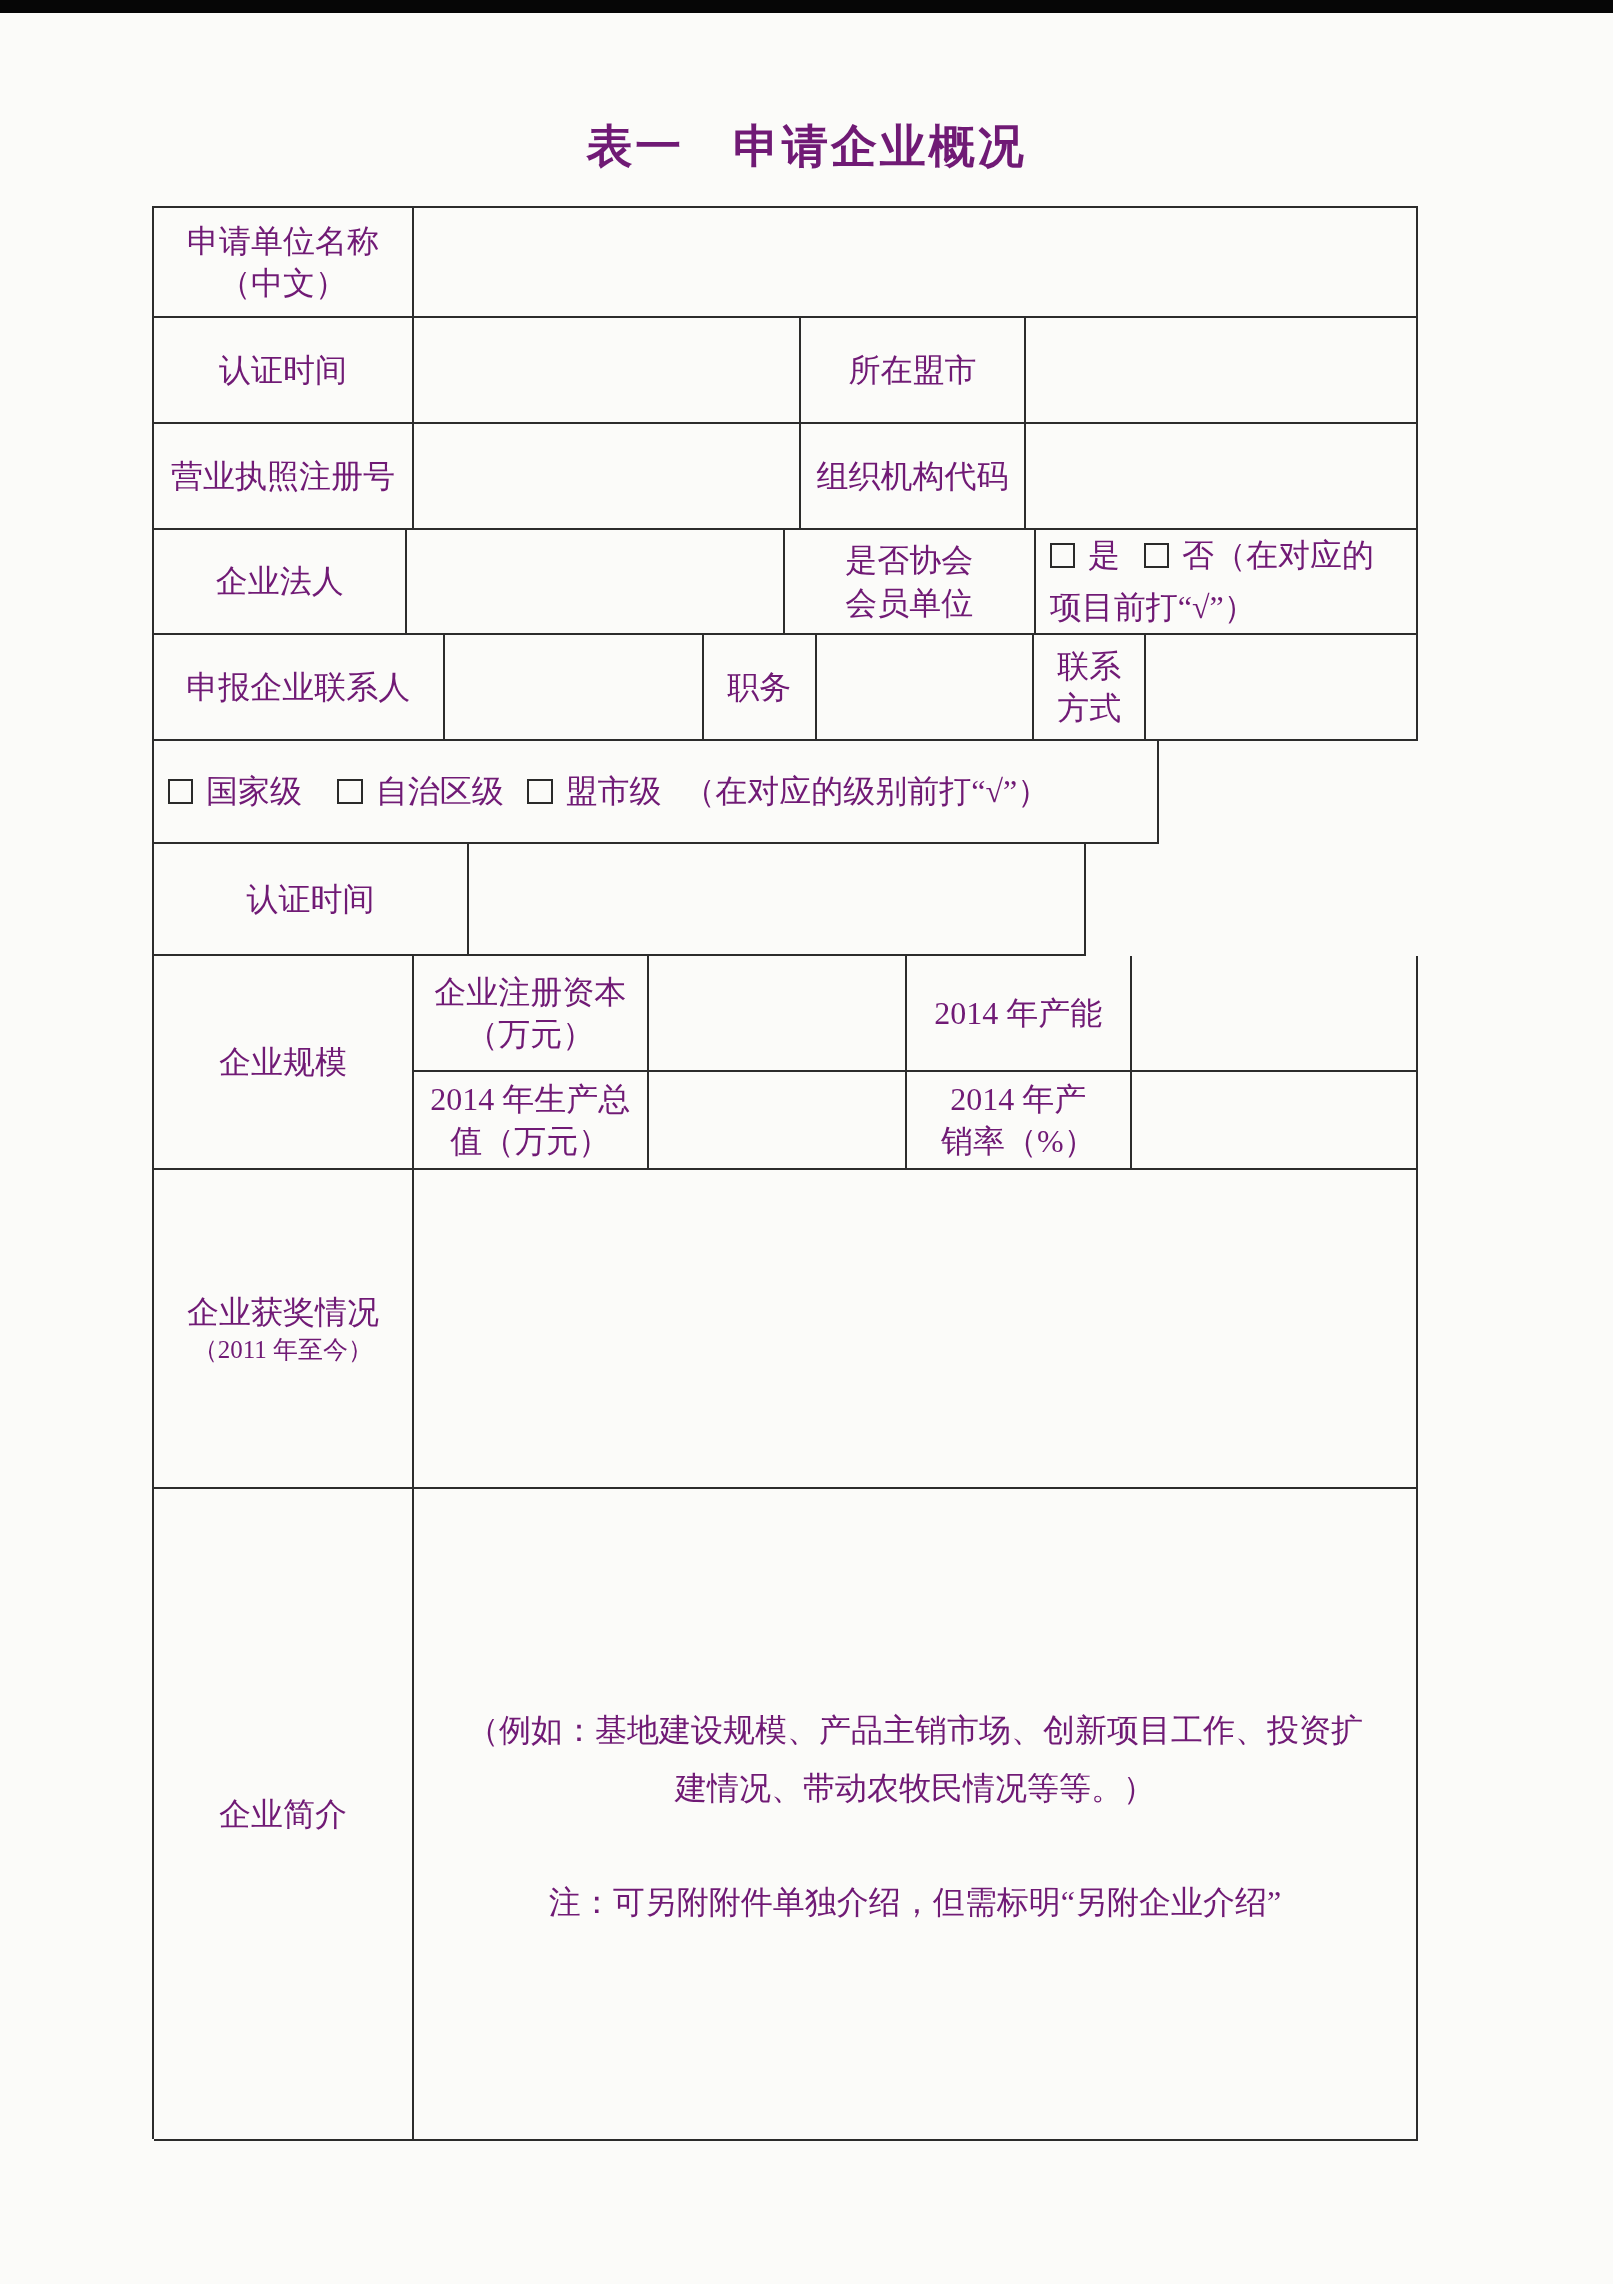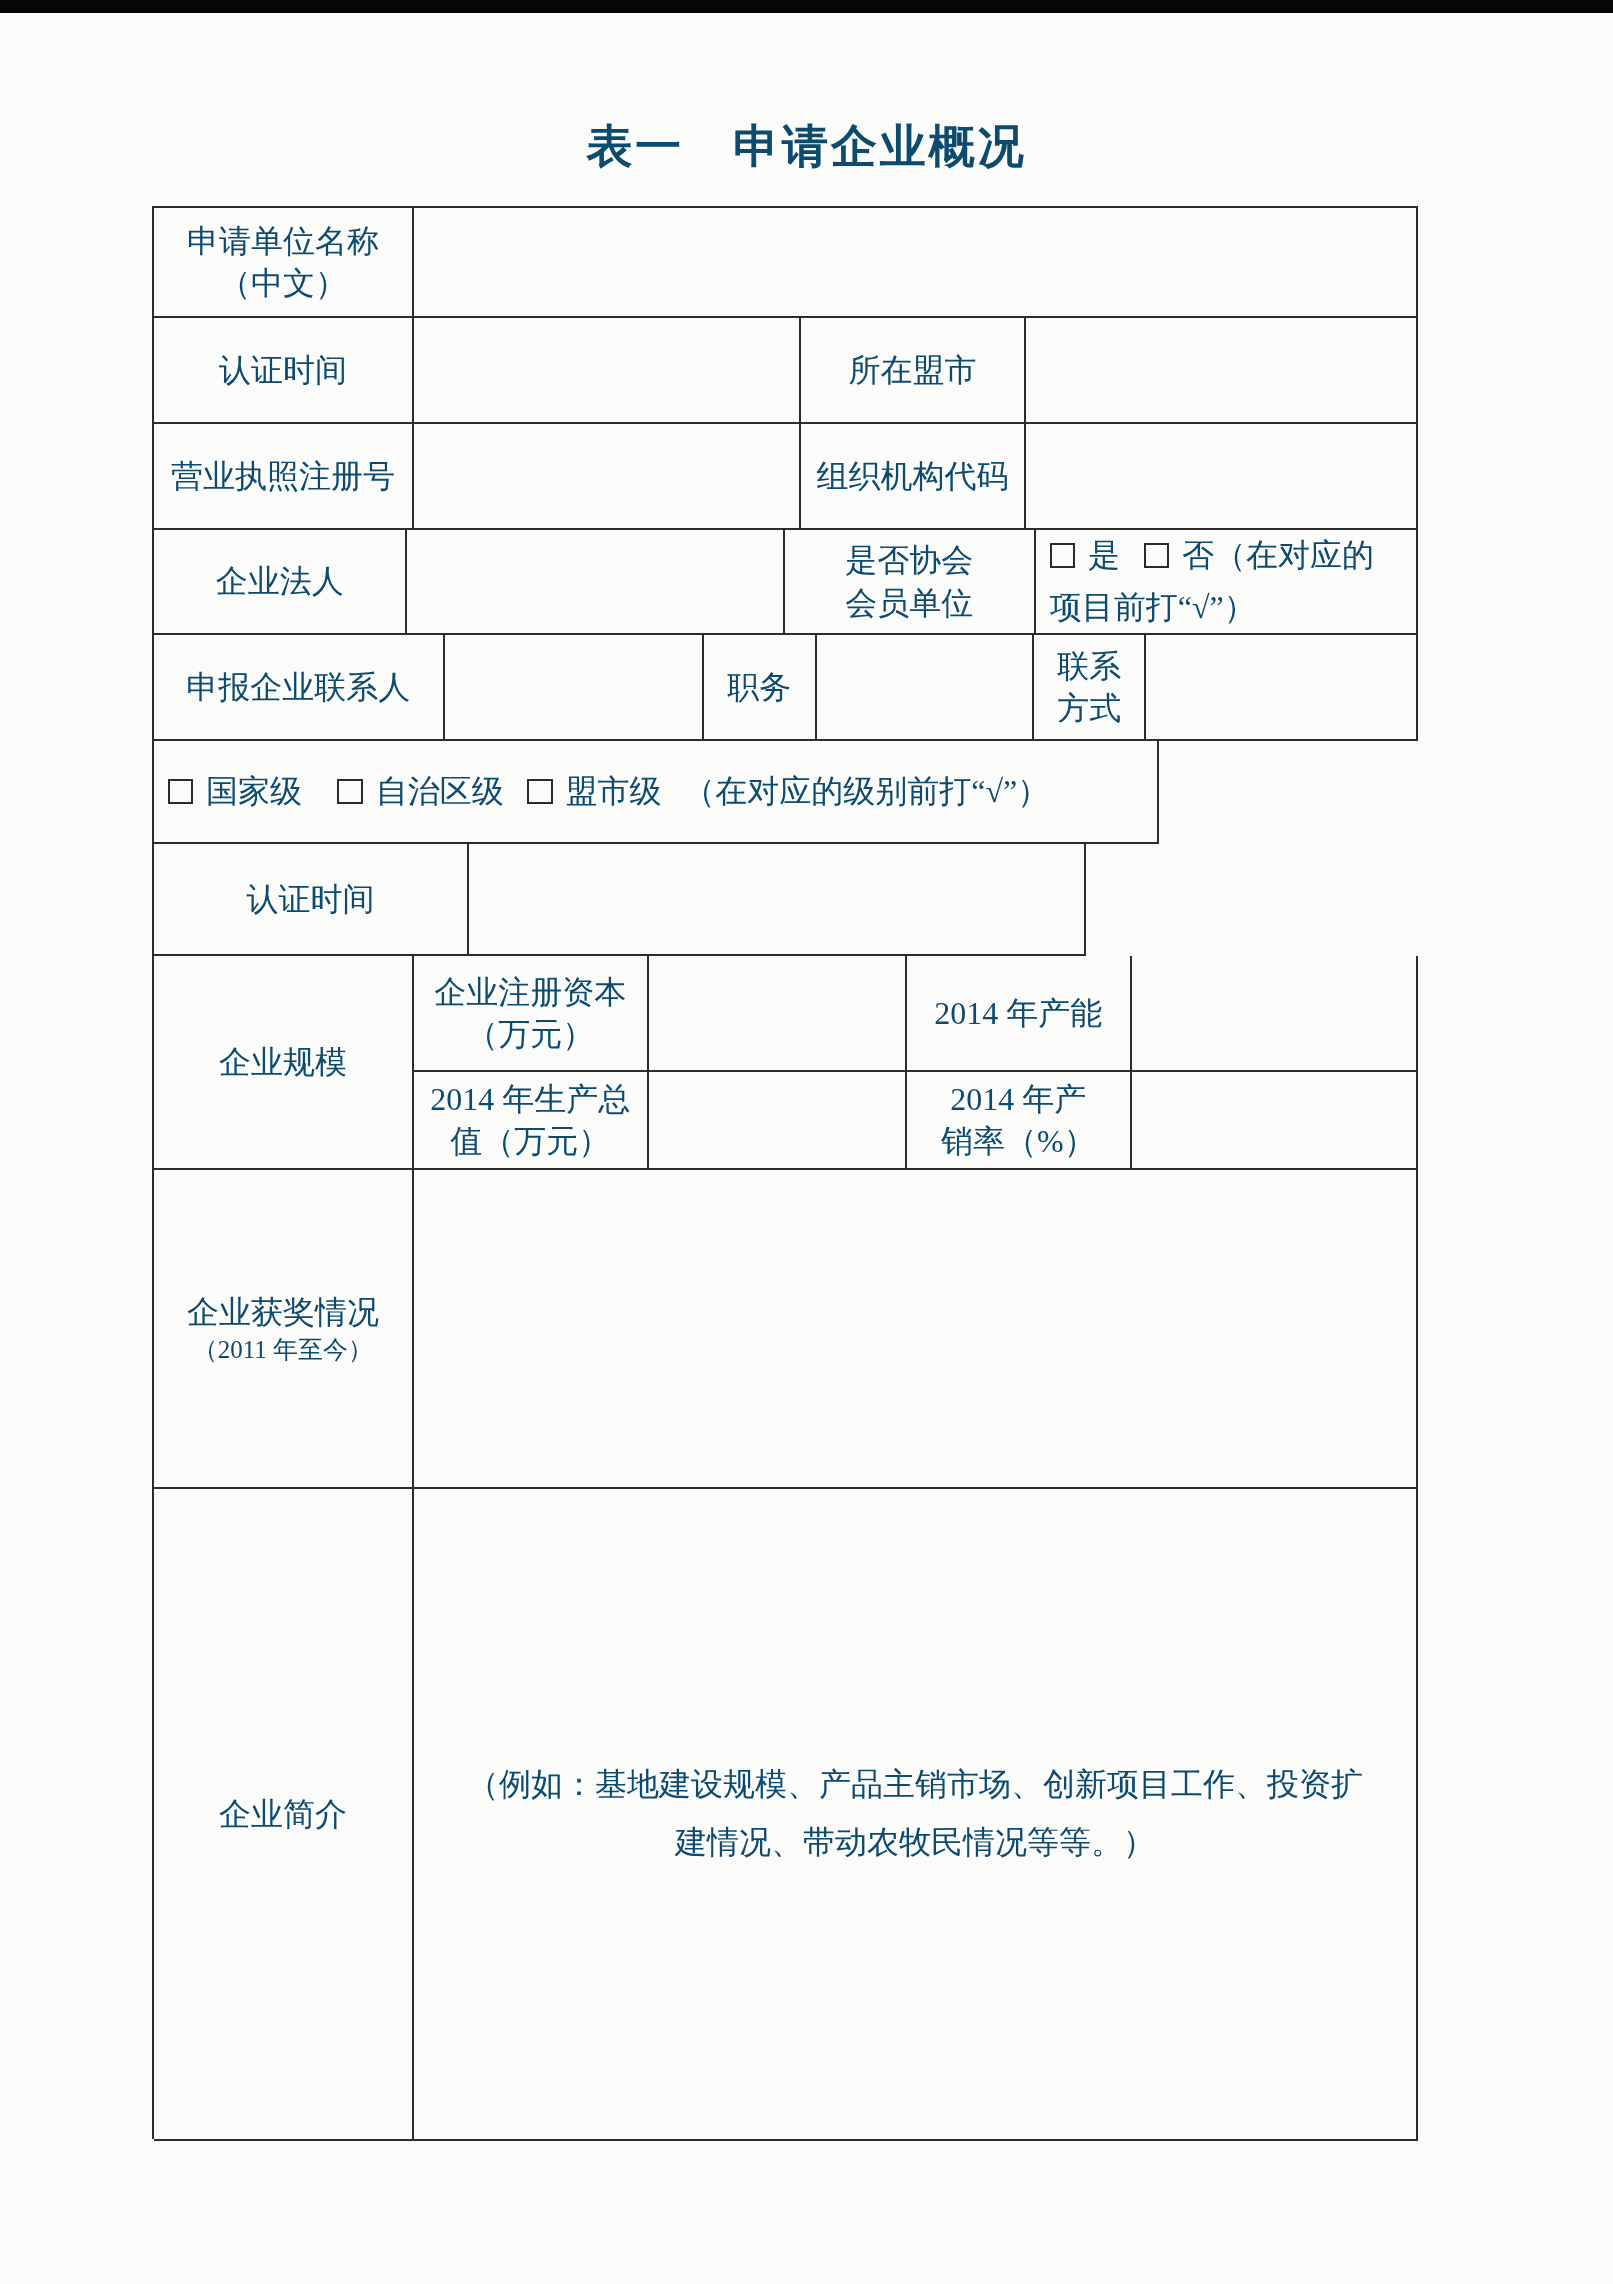--- a/index.html
+++ b/index.html
@@ -1,21 +1,21 @@
 <!DOCTYPE html>
 <html><head>
 <meta charset="utf-8">
 <style>
   html,body{margin:0;padding:0;background:#e8e8e6;}
   .sheet{
     position:relative;
     width:1613px;height:2285px;
     background:#fbfbf9;
     font-family:"Liberation Serif","DejaVu Serif",serif;
-    color:#0c4a6e;
+    color:#701a75;
     overflow:hidden;
   }
   .topbar{position:absolute;top:0;left:0;width:1613px;height:12.7px;background:#060606;}
   .title{
     position:absolute;top:116px;left:0;width:1613px;
     text-align:center;font-size:46px;font-weight:bold;letter-spacing:2.9px;
   }
   .tbl{
     position:absolute;left:152px;top:206px;width:1264px;height:1931px;
     border-top:2px solid #2c2c2c;border-left:2px solid #2c2c2c;
@@ -152,18 +152,19 @@
         <span>企业获奖情况</span>
         <span class="small">（2011 年至今）</span>
       </div>
       <div class="c" style="width:1005px"></div>
     </div>
 
     <div class="row" style="height:652px">
       <div class="c" style="width:260px">企业简介</div>
       <div class="c" style="width:1005px">
         <div class="profile-example">（例如：基地建设规模、产品主销市场、创新项目工作、投资扩建情况、带动农牧民情况等等。）</div>
+        <div class="profile-note">注：可另附附件单独介绍，但需标明“另附企业介绍”</div>
       </div>
     </div>
 
   </div>
 </div>
 
 
 </body></html>

